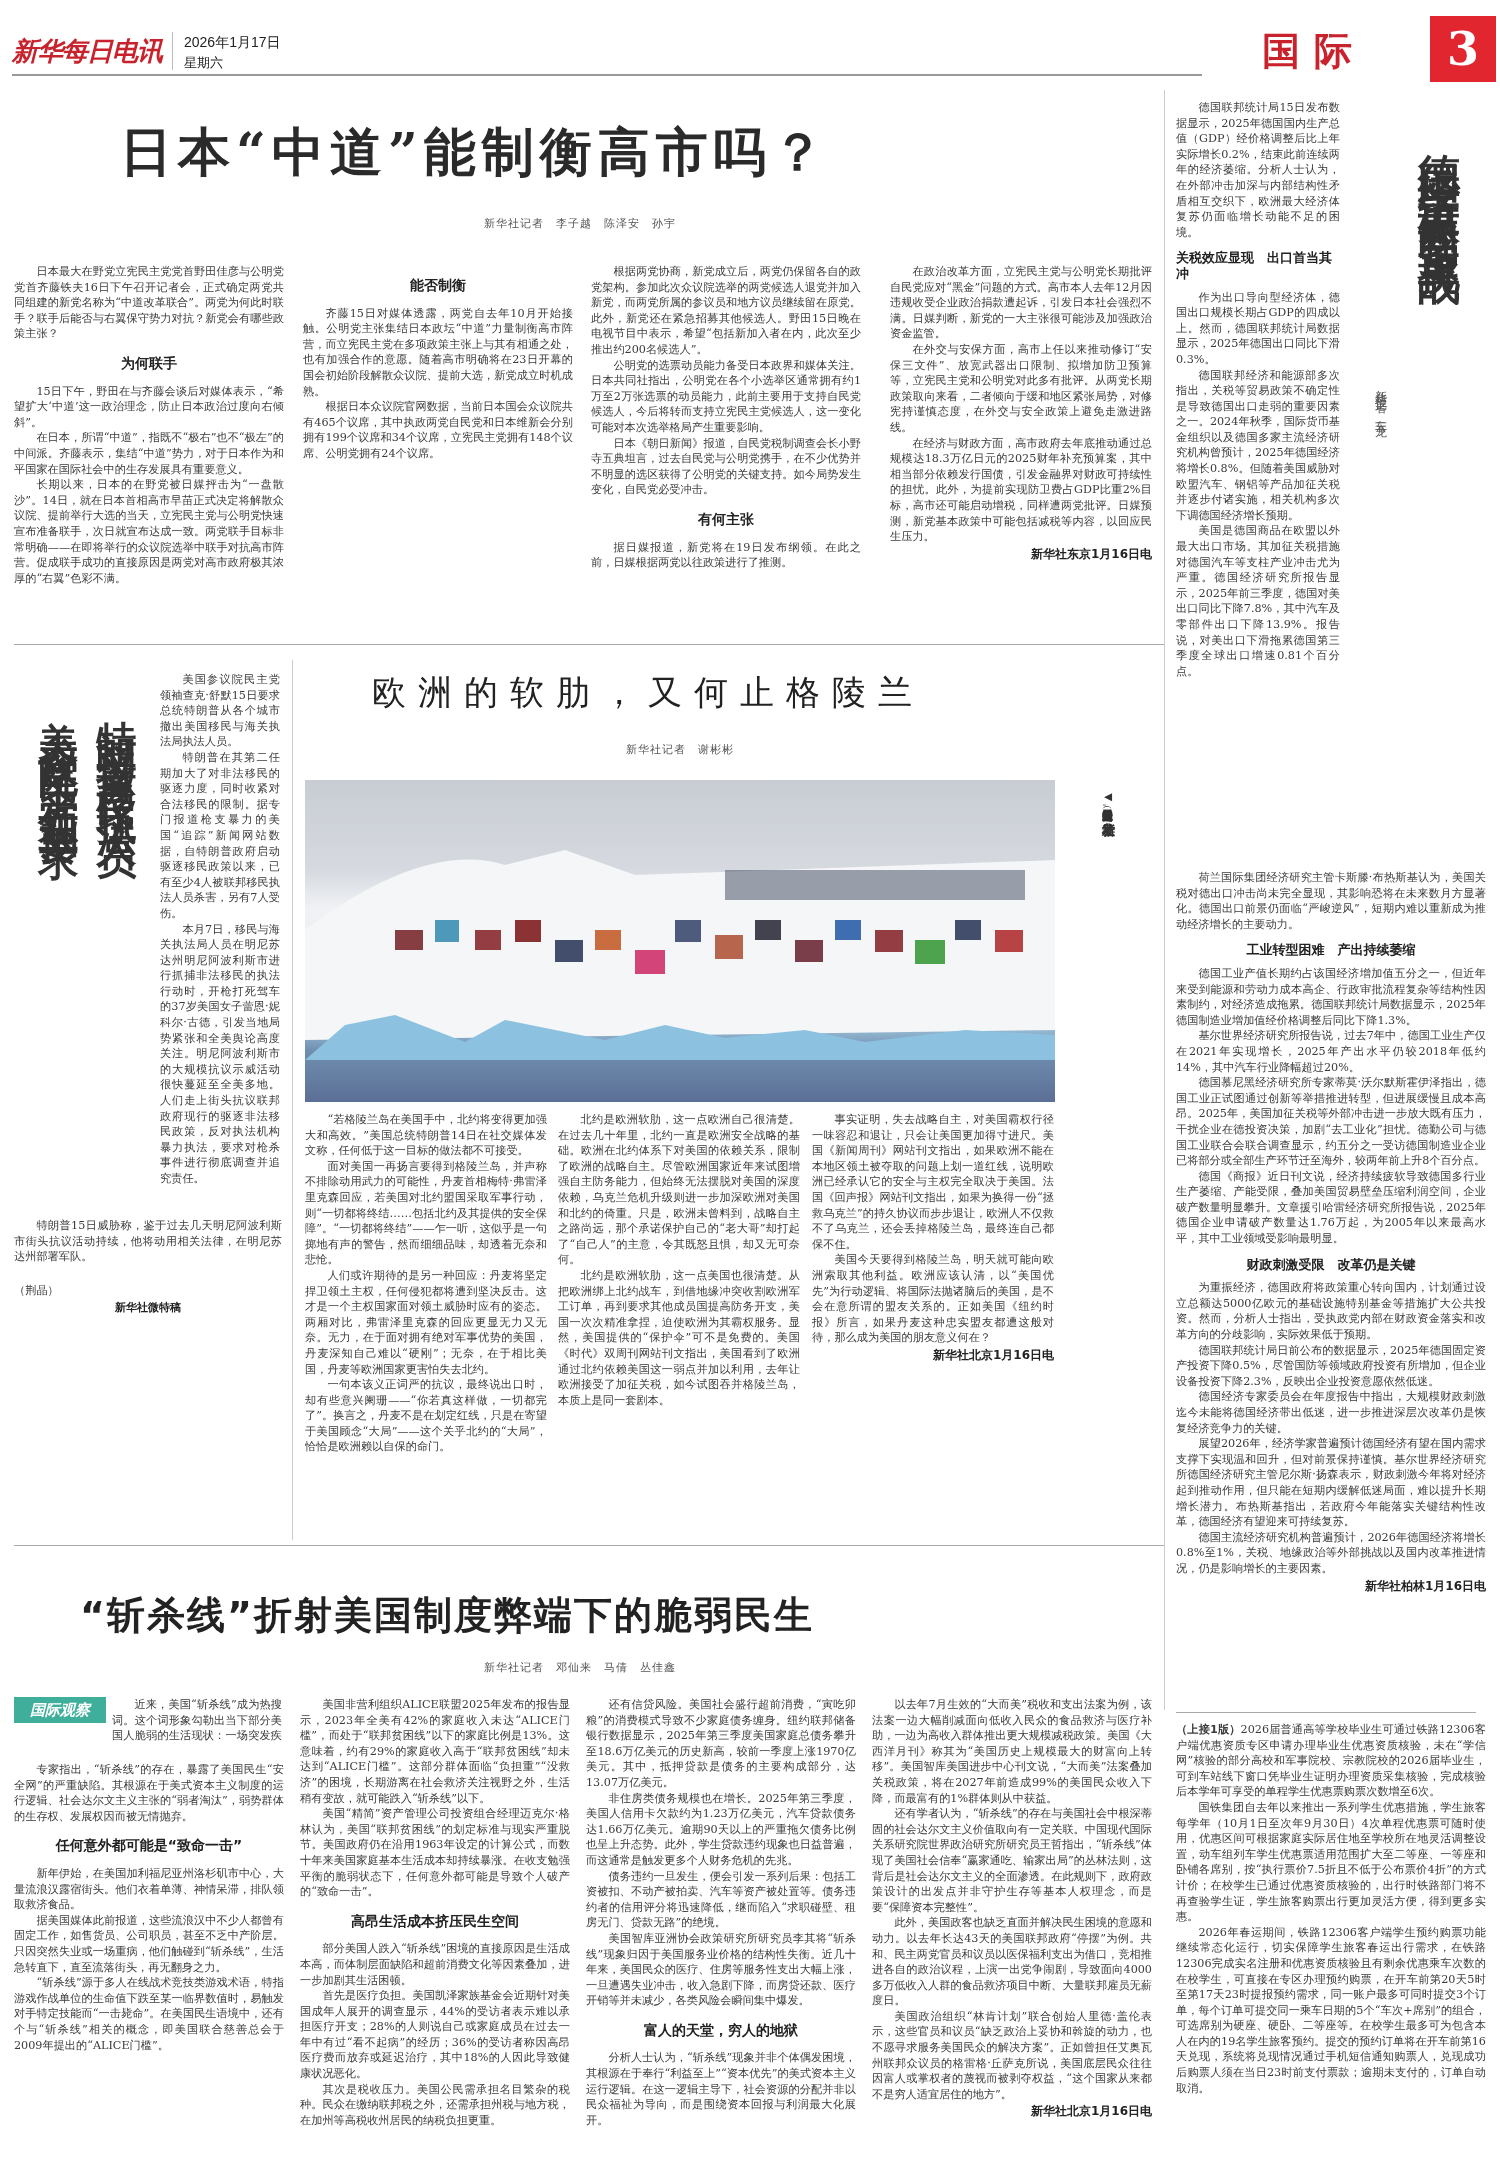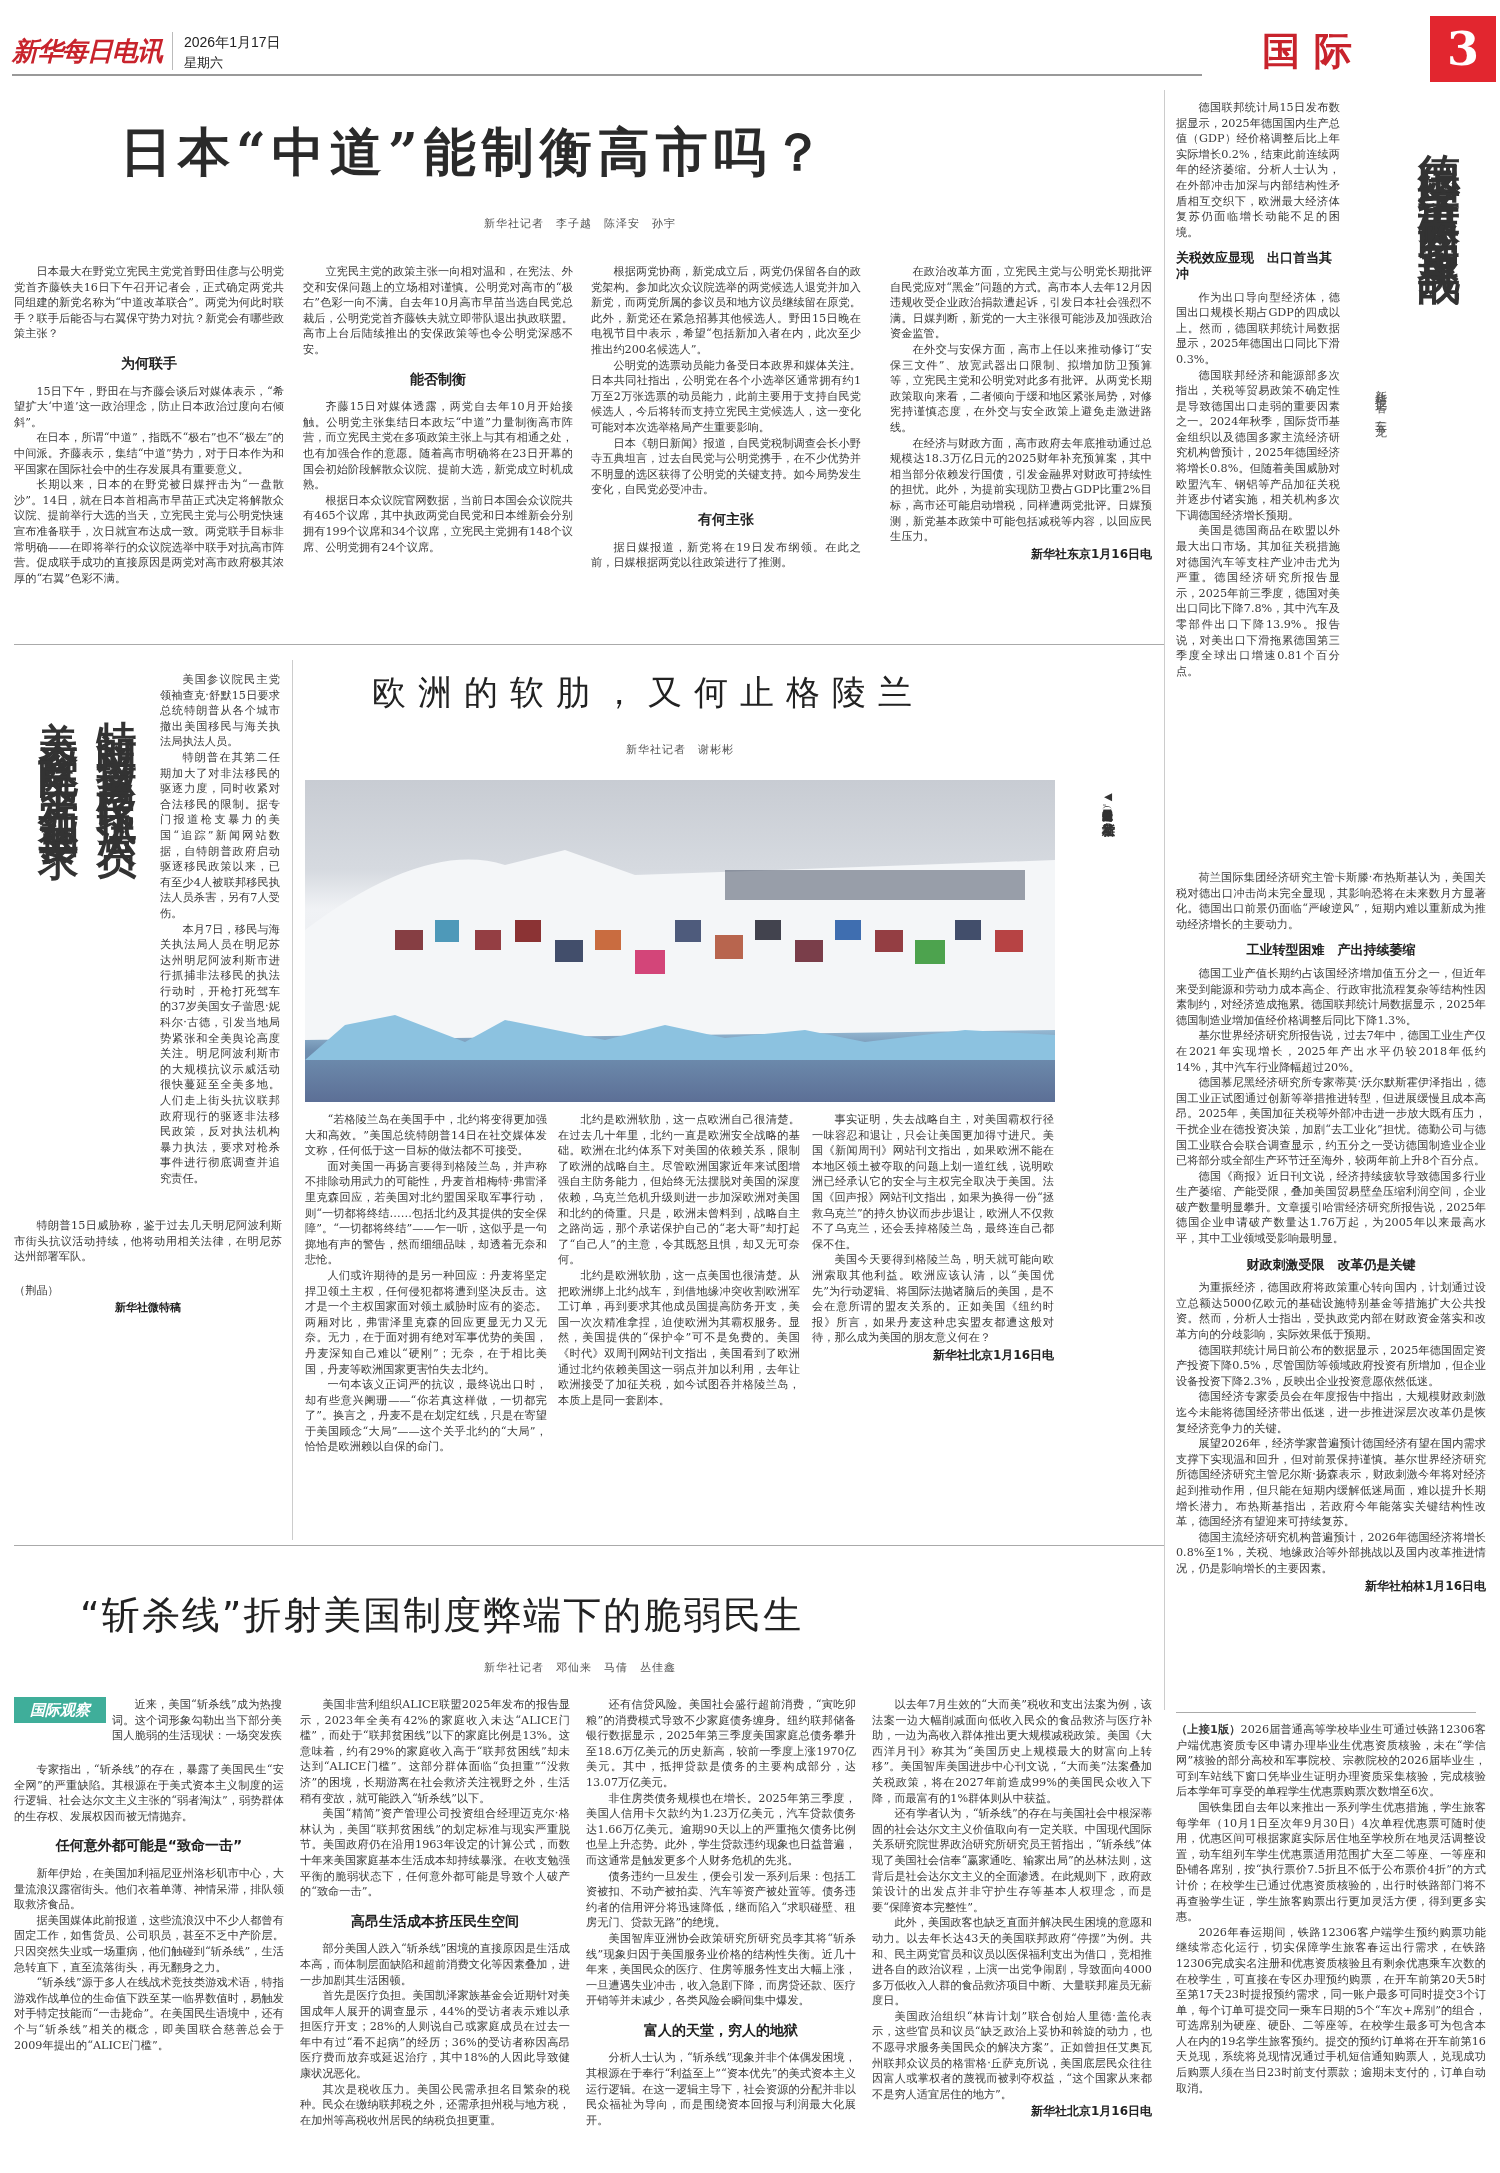--- a/index.html
+++ b/index.html
@@ -34,21 +34,20 @@
 <div class="abs byline" style="left:380px;top:216px;width:400px;">新华社记者　李子越　陈泽安　孙宇</div>
 
 <div class="abs txt" style="left:14px;top:264px;width:270px;">
   <p>日本最大在野党立宪民主党党首野田佳彦与公明党党首齐藤铁夫16日下午召开记者会，正式确定两党共同组建的新党名称为“中道改革联合”。两党为何此时联手？联手后能否与右翼保守势力对抗？新党会有哪些政策主张？</p>
   <div class="sub">为何联手</div>
   <p>15日下午，野田在与齐藤会谈后对媒体表示，“希望扩大‘中道’这一政治理念，防止日本政治过度向右倾斜”。</p>
   <p>在日本，所谓“中道”，指既不“极右”也不“极左”的中间派。齐藤表示，集结“中道”势力，对于日本作为和平国家在国际社会中的生存发展具有重要意义。</p>
   <p>长期以来，日本的在野党被日媒抨击为“一盘散沙”。14日，就在日本首相高市早苗正式决定将解散众议院、提前举行大选的当天，立宪民主党与公明党快速宣布准备联手，次日就宣布达成一致。两党联手目标非常明确——在即将举行的众议院选举中联手对抗高市阵营。促成联手成功的直接原因是两党对高市政府极其浓厚的“右翼”色彩不满。</p>
 </div>
 <div class="abs txt" style="left:303px;top:264px;width:270px;">
-  <p>立宪民主党的政策主张一向相对温和，在宪法、外交和安保问题上的立场相对谨慎。公明党对高市的“极右”色彩一向不满。自去年10月高市早苗当选自民党总裁后，公明党党首齐藤铁夫就立即带队退出执政联盟。高市上台后陆续推出的安保政策等也令公明党深感不安。</p>
   <div class="sub">能否制衡</div>
   <p>齐藤15日对媒体透露，两党自去年10月开始接触。公明党主张集结日本政坛“中道”力量制衡高市阵营，而立宪民主党在多项政策主张上与其有相通之处，也有加强合作的意愿。随着高市明确将在23日开幕的国会初始阶段解散众议院、提前大选，新党成立时机成熟。</p>
   <p>根据日本众议院官网数据，当前日本国会众议院共有465个议席，其中执政两党自民党和日本维新会分别拥有199个议席和34个议席，立宪民主党拥有148个议席、公明党拥有24个议席。</p>
 </div>
 <div class="abs txt" style="left:591px;top:264px;width:270px;">
   <p>根据两党协商，新党成立后，两党仍保留各自的政党架构。参加此次众议院选举的两党候选人退党并加入新党，而两党所属的参议员和地方议员继续留在原党。此外，新党还在紧急招募其他候选人。野田15日晚在电视节目中表示，希望“包括新加入者在内，此次至少推出约200名候选人”。</p>
   <p>公明党的选票动员能力备受日本政界和媒体关注。日本共同社指出，公明党在各个小选举区通常拥有约1万至2万张选票的动员能力，此前主要用于支持自民党候选人，今后将转而支持立宪民主党候选人，这一变化可能对本次选举格局产生重要影响。</p>
   <p>日本《朝日新闻》报道，自民党税制调查会长小野寺五典坦言，过去自民党与公明党携手，在不少优势并不明显的选区获得了公明党的关键支持。如今局势发生变化，自民党必受冲击。</p>
   <div class="sub">有何主张</div>
   <p>据日媒报道，新党将在19日发布纲领。在此之前，日媒根据两党以往政策进行了推测。</p>
@@ -149,21 +148,21 @@
   <div class="dateline">新华社柏林1月16日电</div>
 </div>
 <div class="hr" style="left:1176px;top:1712px;width:300px;"></div>
 
 <div class="abs txt" style="left:1176px;top:1722px;width:310px;height:440px;overflow:hidden;">
   <p style="text-indent:0"><b style="font-family:'DejaVu Sans',sans-serif;">（上接1版）</b><span>2026届普通高等学校毕业生可通过铁路12306客户端优惠资质专区申请办理毕业生优惠资质核验，未在“学信网”核验的部分高校和军事院校、宗教院校的2026届毕业生，可到车站线下窗口凭毕业生证明办理资质采集核验，完成核验后本学年可享受的单程学生优惠票购票次数增至6次。</span></p>
   <p>国铁集团自去年以来推出一系列学生优惠措施，学生旅客每学年（10月1日至次年9月30日）4次单程优惠票可随时使用，优惠区间可根据家庭实际居住地至学校所在地灵活调整设置，动车组列车学生优惠票适用范围扩大至二等座、一等座和卧铺各席别，按“执行票价7.5折且不低于公布票价4折”的方式计价；在校学生已通过优惠资质核验的，出行时铁路部门将不再查验学生证，学生旅客购票出行更加灵活方便，得到更多实惠。</p>
   <p>2026年春运期间，铁路12306客户端学生预约购票功能继续常态化运行，切实保障学生旅客春运出行需求，在铁路12306完成实名注册和优惠资质核验且有剩余优惠乘车次数的在校学生，可直接在专区办理预约购票，在开车前第20天5时至第17天23时提报预约需求，同一账户最多可同时提交3个订单，每个订单可提交同一乘车日期的5个“车次+席别”的组合，可选席别为硬座、硬卧、二等座等。在校学生最多可为包含本人在内的19名学生旅客预约。提交的预约订单将在开车前第16天兑现，系统将兑现情况通过手机短信通知购票人，兑现成功后购票人须在当日23时前支付票款；逾期未支付的，订单自动取消。</p>
 </div>
 
-<div class="abs" style="left:80px;top:1590px;width:1000px;font-family:'DejaVu Sans',sans-serif;font-weight:normal;font-size:38px;letter-spacing:2px;color:#222;">“斩杀线”折射美国制度弊端下的脆弱民生</div>
+<div class="abs" style="left:80px;top:1590px;width:1000px;font-family:'DejaVu Sans',sans-serif;font-weight:bold;font-size:38px;letter-spacing:2px;color:#222;">“斩杀线”折射美国制度弊端下的脆弱民生</div>
 <div class="abs byline" style="left:400px;top:1660px;width:360px;">新华社记者　邓仙来　马倩　丛佳鑫</div>
 
 <div class="abs" style="left:14px;top:1697px;width:92px;height:26px;background:#3fae9a;color:#fff;font-family:'DejaVu Sans',sans-serif;font-weight:bold;font-style:italic;font-size:15px;line-height:26px;text-align:center;">
   <span>国际观察</span>
 </div>
 <div class="abs txt" style="left:112px;top:1697px;width:170px;height:46px;overflow:hidden;">
   <p>近来，美国“斩杀线”成为热搜词。这个词形象勾勒出当下部分美国人脆弱的生活现状：一场突发疾病、一笔逾期房租，便可击穿他们的经济基础，继而引发连锁反应，令他们陷入难以逆转的生存危机。</p>
 </div>
 <div class="abs txt" style="left:14px;top:1746px;width:270px;height:420px;overflow:hidden;margin-top:16px;">
   <p>专家指出，“斩杀线”的存在，暴露了美国民生“安全网”的严重缺陷。其根源在于美式资本主义制度的运行逻辑、社会达尔文主义主张的“弱者淘汰”，弱势群体的生存权、发展权因而被无情抛弃。</p>

